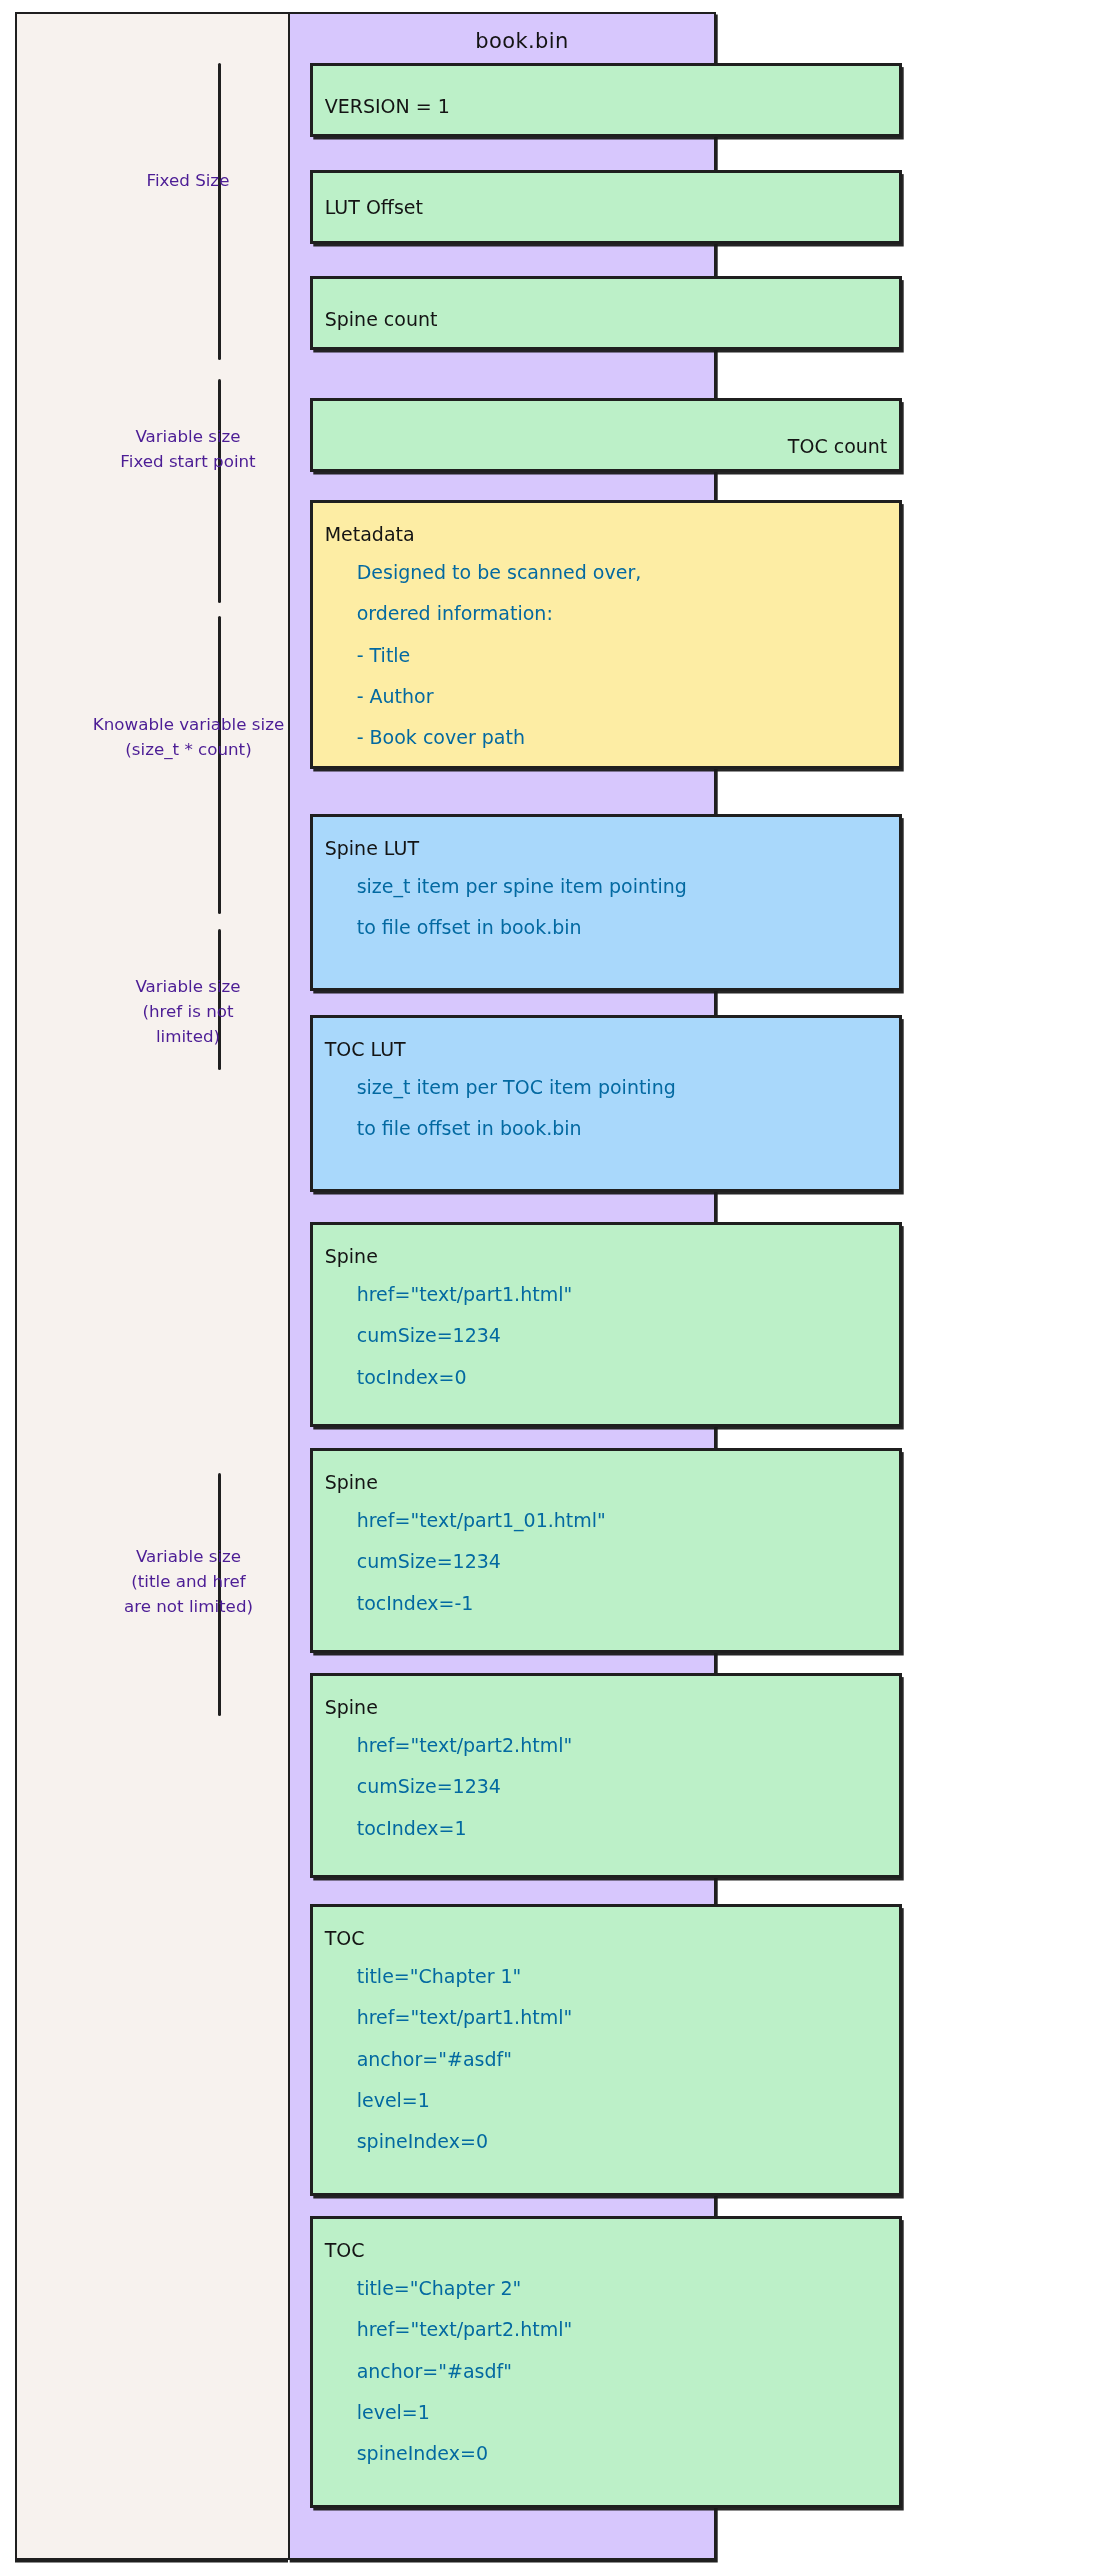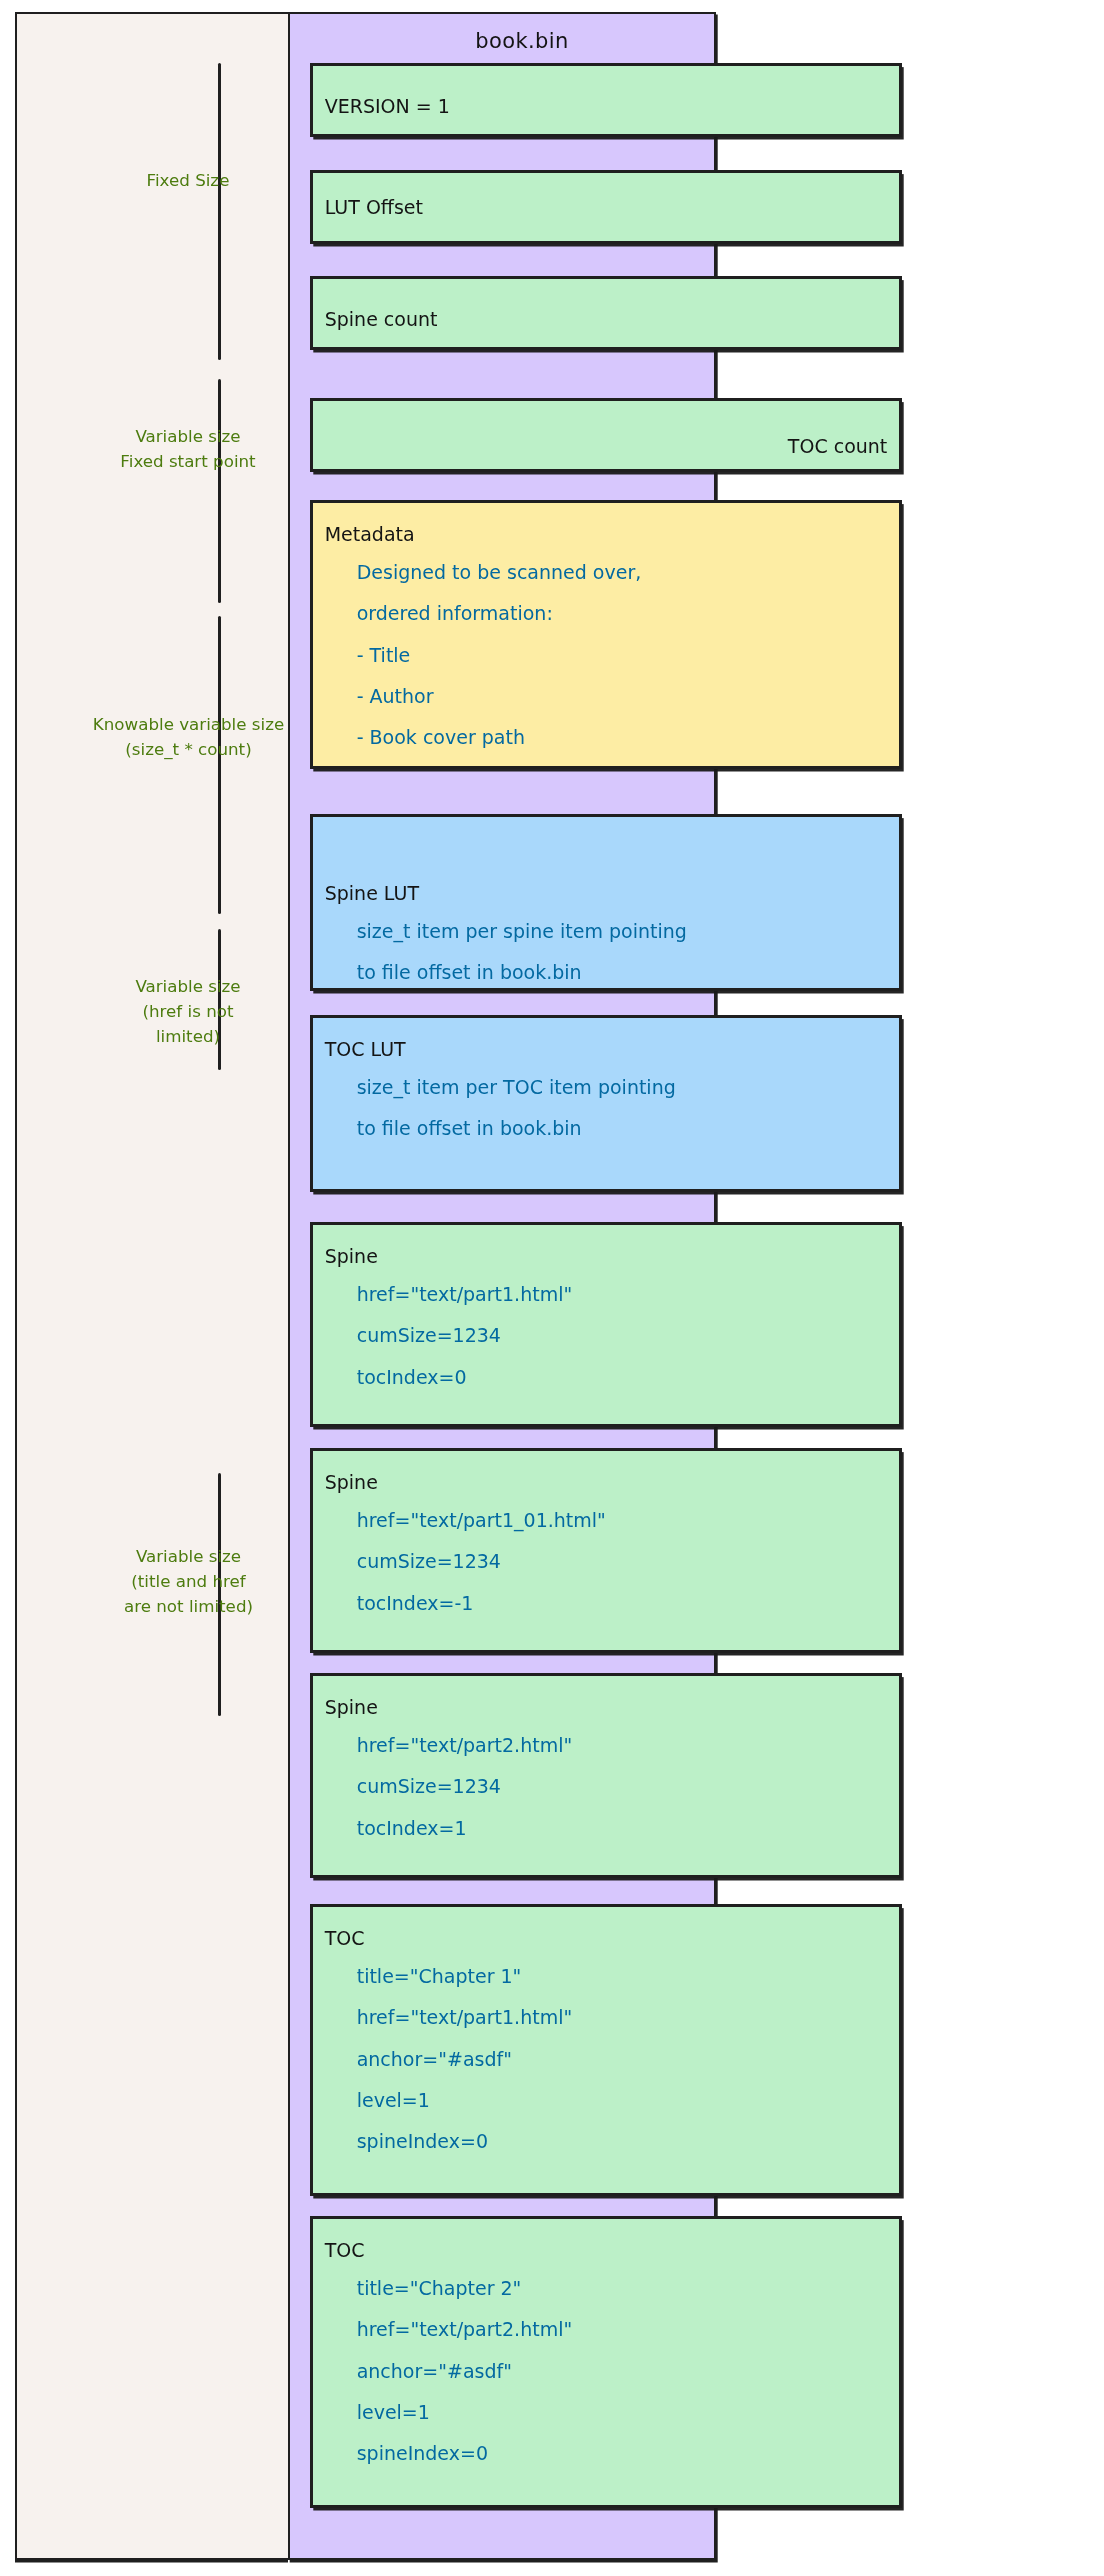--- a/index.html
+++ b/index.html
@@ -57,21 +57,21 @@
     color: #141414;
     letter-spacing: 0.4px;
   }
 
   
   .anno {
     position: absolute;
     text-align: center;
     font-size: 16.7px;
     line-height: 1.52;
-    color: #4d7c0f;
+    color: #4c1d95;
     white-space: pre-line;
   }
   .anno-1 { left: 33px; width: 276px; top: 100px; }
   .anno-2 { left: 33px; width: 276px; top: 268px; }
   .anno-3 { left: 12.5px; width: 318px; top: 456px; }
   .anno-4 { left: 33px; width: 276px; top: 627px; }
   .anno-5 { left: 21px; width: 301px; top: 999px; }
 
   
   .bracket {
@@ -164,21 +164,21 @@
     <div class="blk yellow" style="top: 486px; height: 269px; transform: none; transform-origin: left top; padding-top: 13px;">
       <div class="head" style="line-height: 1.91332;">Metadata</div>
       <div class="body" style="line-height: 2.17353;">Designed to be scanned over,
 ordered information:
    - Title
    - Author
    - Book cover path</div>
     </div>
 
     <div class="blk blue" style="top: 800px; height: 177px; transform: none; transform-origin: left top; padding-top: 13px;">
-      <div class="head" style="line-height: 1.91332; margin-top: 45px;">Spine LUT</div>
+      <div class="head" style="line-height: 1.91332;">Spine LUT</div>
       <div class="body" style="line-height: 2.17353;">size_t item per spine item pointing
 to file offset in book.bin</div>
     </div>
 
     <div class="blk blue" style="top: 1001px; height: 177px; transform: none; transform-origin: left top; padding-top: 13px;">
       <div class="head" style="line-height: 1.91332;">TOC LUT</div>
       <div class="body" style="line-height: 2.17353;">size_t item per TOC item pointing
 to file offset in book.bin</div>
     </div>
 

